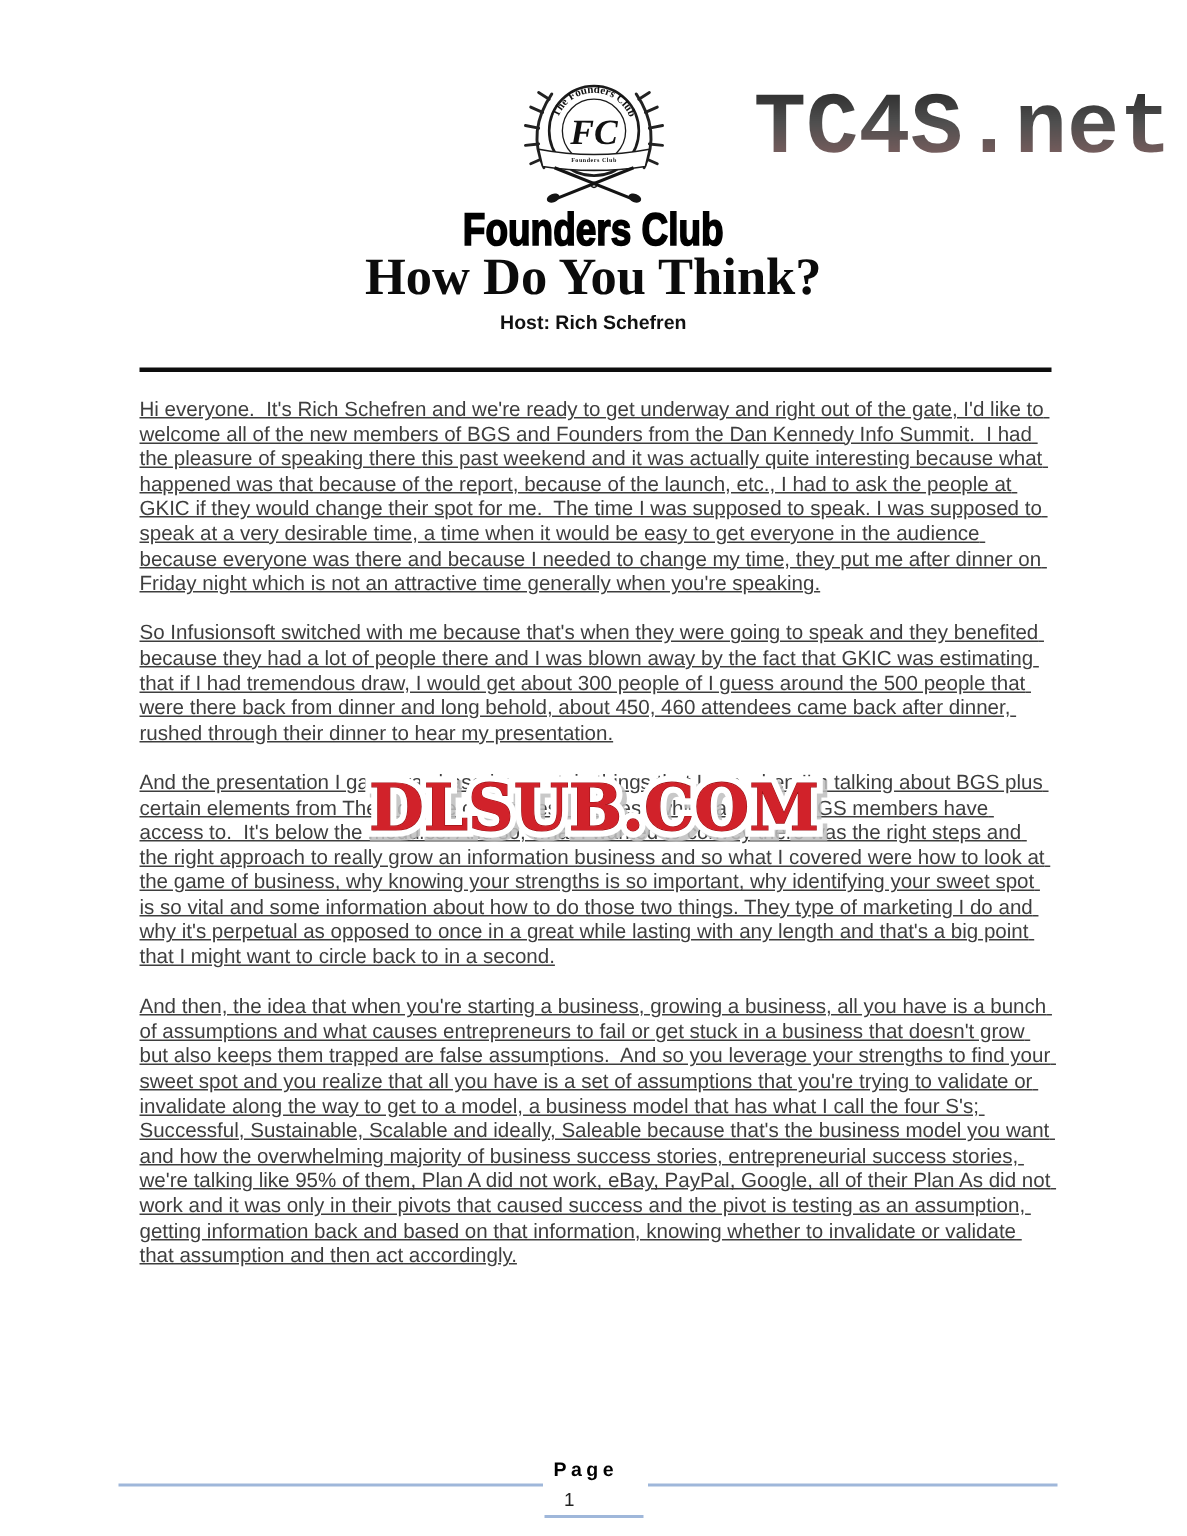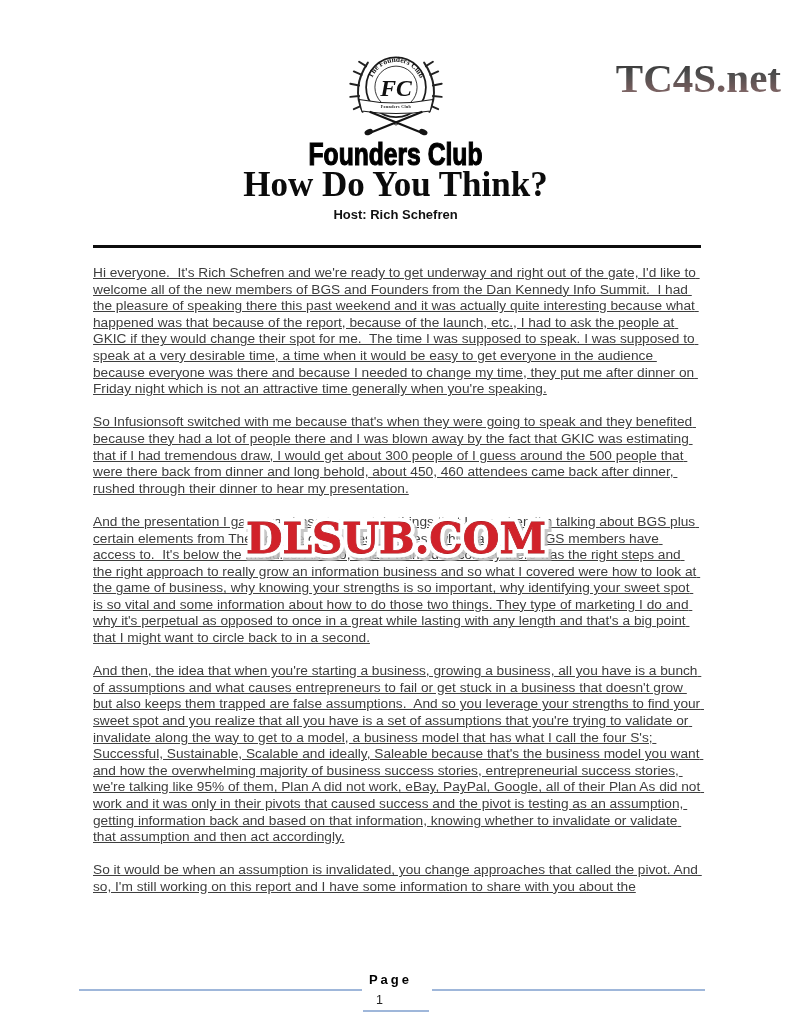--- a/index.html
+++ b/index.html
@@ -3,22 +3,22 @@
 <meta charset="utf-8">
 <style>
   * { box-sizing: border-box; margin: 0; padding: 0; }
   html, body { background: #ffffff; }
   body { width: 791px; height: 1024px; overflow: hidden; position: relative;
          font-family: "Liberation Sans", sans-serif; }
   .page { position: relative; width: 791px; height: 1024px; background: #fff; }
 
   
   .tc4s { position: absolute; top: 2px; right: 10px;
-          font-family: Liberation Serif, serif;
-          font-size: 41px; font-weight: 800; letter-spacing: 0px;
+          font-family: Liberation Mono, monospace;
+          font-size: 58px; font-weight: 800; letter-spacing: 0px;
           background: linear-gradient(180deg, #2c2c2c 8%, #4e4e4e 42%, #6f5a5a 70%, #9a7d7d 96%);
           -webkit-background-clip: text; background-clip: text; color: transparent;
           text-shadow: 0 0 0 transparent; }
 
   
   .crest { display: block; margin: 52px auto 0 auto; width: 116px; height: 88px; }
   .club-title { text-align: center; font-family: "Liberation Sans", sans-serif;
                 font-size: 29px; font-weight: 700; line-height: 28px; color: #000;
                 -webkit-text-stroke: 1.1px #000;
                 transform: scale(0.85, 1.05); }
@@ -110,21 +110,20 @@
     <h2 class="doc-title">How Do You Think?</h2>
     <h3 class="host-line">Host:  Rich Schefren</h3>
     <div class="rule"></div>
   </header>
 
   <main>
     <p>Hi everyone.  It's Rich Schefren and we're ready to get underway and right out of the gate, I'd like to welcome all of the new members of BGS and Founders from the Dan Kennedy Info Summit.  I had the pleasure of speaking there this past weekend and it was actually quite interesting because what happened was that because of the report, because of the launch, etc., I had to ask the people at GKIC if they would change their spot for me.  The time I was supposed to speak. I was supposed to speak at a very desirable time, a time when it would be easy to get everyone in the audience because everyone was there and because I needed to change my time, they put me after dinner on Friday night which is not an attractive time generally when you're speaking.</p>
     <p>So Infusionsoft switched with me because that's when they were going to speak and they benefited because they had a lot of people there and I was blown away by the fact that GKIC was estimating that if I had tremendous draw, I would get about 300 people of I guess around the 500 people that were there back from dinner and long behold, about 450, 460 attendees came back after dinner, rushed through their dinner to hear my presentation.</p>
     <p>And the presentation I gave was based on certain things that I use when I'm talking about BGS plus certain elements from The Science of Business Success which all of you BGS members have access to.  It's below the modules. And so, what I wanted to convey there was the right steps and the right approach to really grow an information business and so what I covered were how to look at the game of business, why knowing your strengths is so important, why identifying your sweet spot is so vital and some information about how to do those two things. They type of marketing I do and why it's perpetual as opposed to once in a great while lasting with any length and that's a big point that I might want to circle back to in a second.</p>
     <p>And then, the idea that when you're starting a business, growing a business, all you have is a bunch of assumptions and what causes entrepreneurs to fail or get stuck in a business that doesn't grow but also keeps them trapped are false assumptions.  And so you leverage your strengths to find your sweet spot and you realize that all you have is a set of assumptions that you're trying to validate or invalidate along the way to get to a model, a business model that has what I call the four S's; Successful, Sustainable, Scalable and ideally, Saleable because that's the business model you want and how the overwhelming majority of business success stories, entrepreneurial success stories, we're talking like 95% of them, Plan A did not work, eBay, PayPal, Google, all of their Plan As did not work and it was only in their pivots that caused success and the pivot is testing as an assumption, getting information back and based on that information, knowing whether to invalidate or validate that assumption and then act accordingly.</p>
-    <p>So it would be when an assumption is invalidated, you change approaches that called the pivot. And so, I'm still working on this report and I have some information to share with you about the</p>
   </main>
 
   <div class="dlsub">
     <svg width="330" height="52" viewBox="0 0 330 52">
       <text class="dl-shadow" x="168" y="42" textLength="300" lengthAdjust="spacingAndGlyphs">DLSUB.COM</text>
       <text class="dl-halo" x="165" y="39" textLength="300" lengthAdjust="spacingAndGlyphs">DLSUB.COM</text>
       <text class="dl-main" x="165" y="39" textLength="300" lengthAdjust="spacingAndGlyphs">DLSUB.COM</text>
     </svg>
   </div>
 

